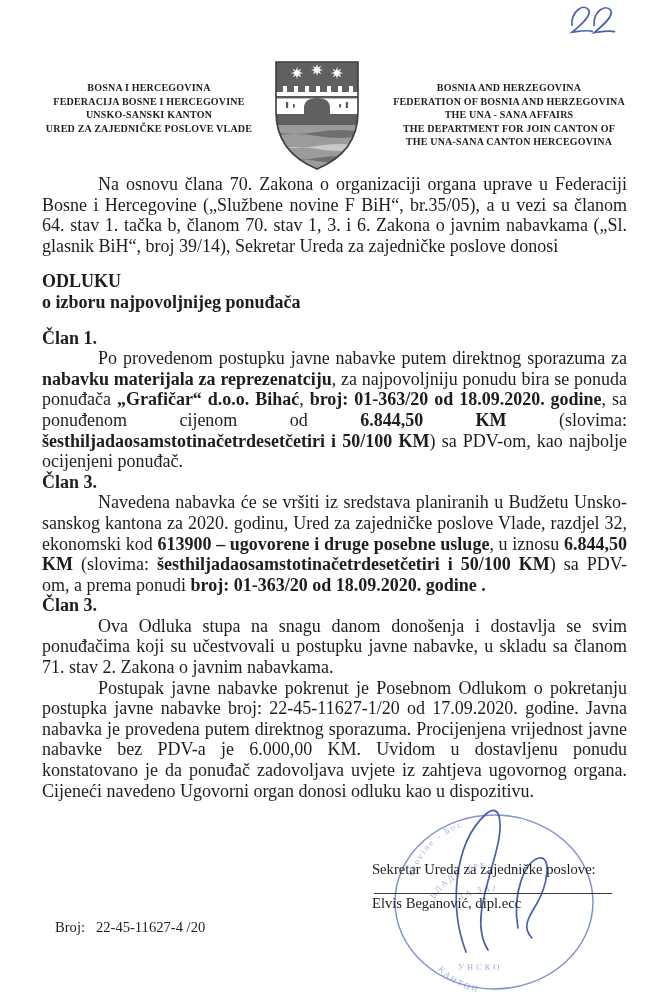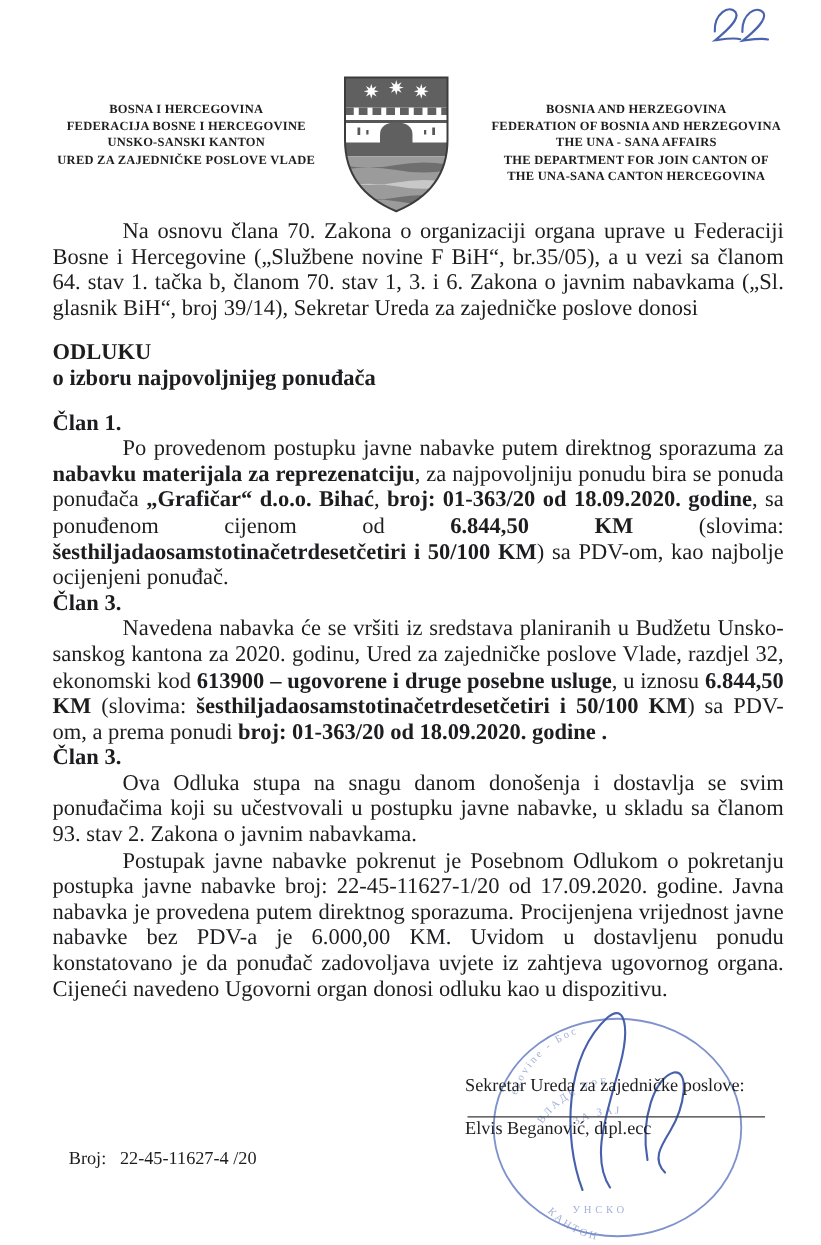--- a/index.html
+++ b/index.html
@@ -126,21 +126,21 @@
     <p class="heading title-gap">ODLUKU</p>
     <p class="heading">o izboru najpovoljnijeg ponuđača</p>
 
     <p class="heading title-gap">Član 1.</p>
     <p class="para"><span>Po provedenom postupku javne nabavke putem direktnog sporazuma za </span><span class="b">nabavku materijala za reprezenatciju</span><span>, za najpovoljniju  ponudu bira se ponuda ponuđača </span><span class="b">„Grafičar“ d.o.o. Bihać</span><span>,  </span><span class="b">broj: 01-363/20 od 18.09.2020. godine</span><span>, sa ponuđenom cijenom od </span><span class="b">6.844,50 KM</span><span> (slovima: </span><span class="b">šesthiljadaosamstotinačetrdesetčetiri i 50/100 KM</span><span>) sa PDV-om, kao najbolje ocijenjeni ponuđač.</span></p>
 
     <p class="heading">Član 3.</p>
     <p class="para"><span>Navedena nabavka će se vršiti iz sredstava planiranih u Budžetu Unsko-sanskog kantona za 2020. godinu, Ured za zajedničke poslove Vlade, razdjel 32, ekonomski kod </span><span class="b">613900 – ugovorene i druge posebne usluge</span><span>, u iznosu </span><span class="b">6.844,50 KM</span><span>  (slovima: </span><span class="b">šesthiljadaosamstotinačetrdesetčetiri i 50/100 KM</span><span>)   sa PDV-om, a prema ponudi  </span><span class="b">broj: 01-363/20 od 18.09.2020. godine .</span></p>
 
     <p class="heading">Član 3.</p>
-    <p class="para"><span>Ova Odluka stupa na snagu danom donošenja i dostavlja se svim ponuđačima koji su učestvovali u postupku javne nabavke, u skladu sa članom 93. stav 2. Zakona o javnim nabavkama.</span></p>
+    <p class="para"><span>Ova Odluka stupa na snagu danom donošenja i dostavlja se svim ponuđačima koji su učestvovali u postupku javne nabavke, u skladu sa članom 71. stav 2. Zakona o javnim nabavkama.</span></p>
 
     <p class="para">Postupak javne nabavke pokrenut je Posebnom Odlukom o pokretanju postupka javne nabavke broj: 22-45-11627-1/20 od 17.09.2020. godine. Javna nabavka je provedena putem direktnog sporazuma. Procijenjena vrijednost javne nabavke bez PDV-a je 6.000,00 KM. Uvidom u dostavljenu ponudu konstatovano je da ponuđač zadovoljava uvjete iz zahtjeva ugovornog organa. Cijeneći navedeno Ugovorni organ donosi odluku kao u dispozitivu.</p>
   </div>
 
   <svg class="stamp-svg" width="212" height="182" viewBox="0 0 212 182" aria-hidden="true">
     <defs>
       <path id="arcTop" d="M22,84 A84,76 0 0 1 190,86"></path>
       <path id="arcMid1" d="M38,108 A70,62 0 0 1 176,106"></path>
       <path id="arcMid2" d="M48,130 A58,50 0 0 1 164,128"></path>
       <path id="arcBot" d="M34,118 A72,64 0 0 0 180,116"></path>

